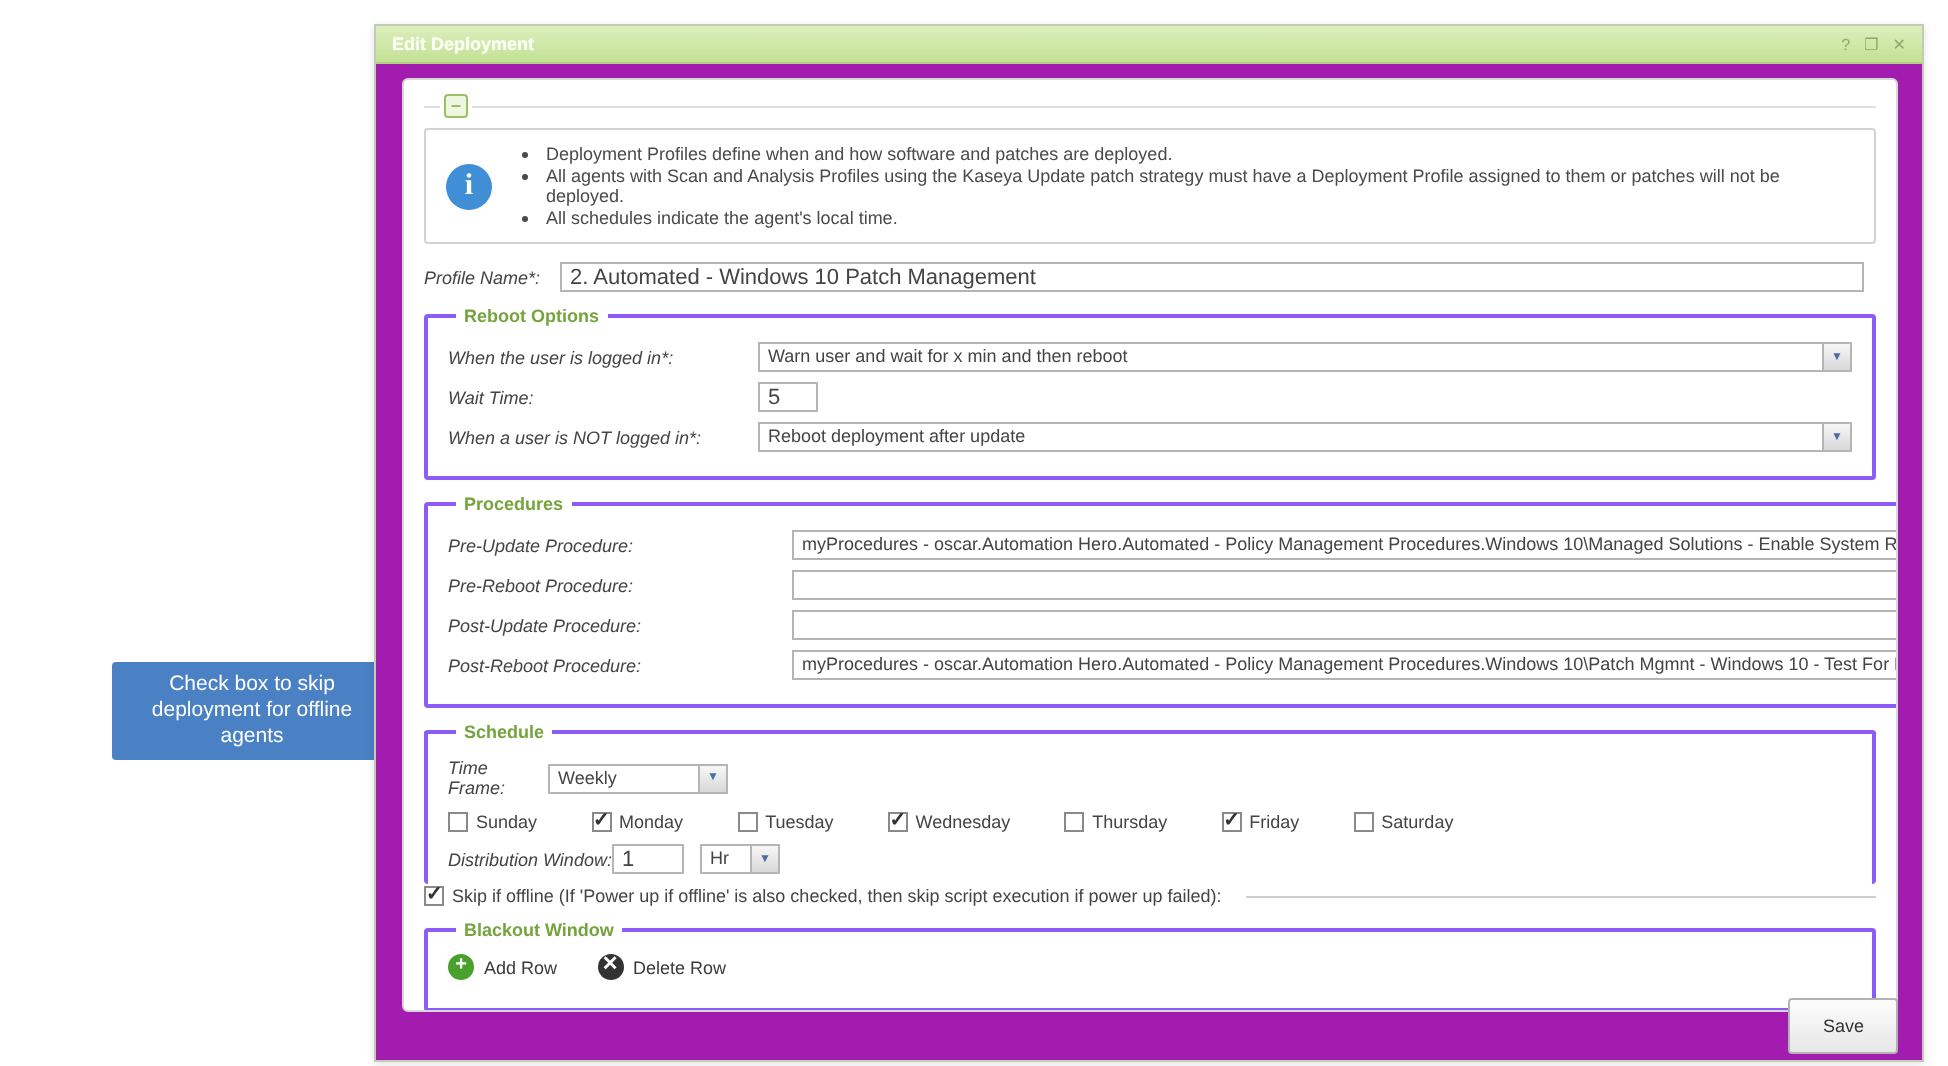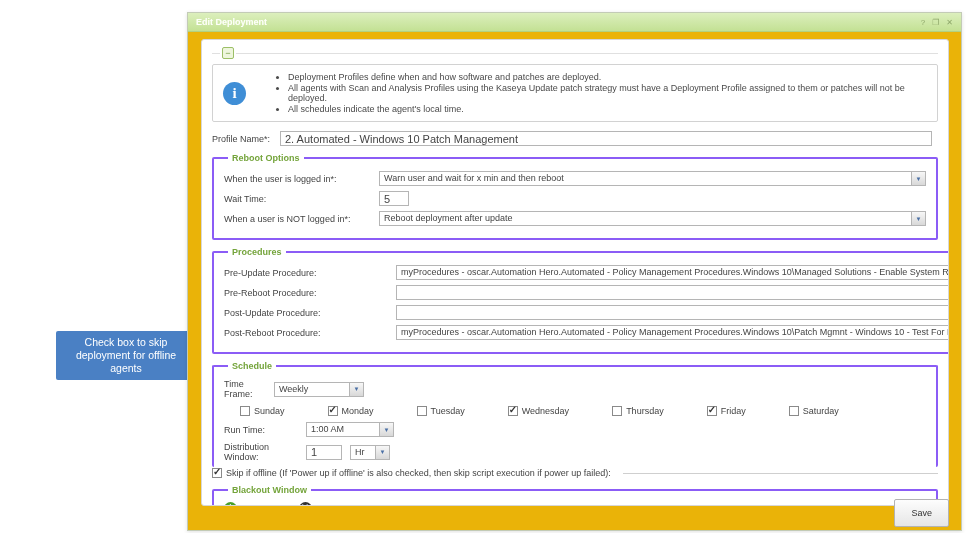--- a/index.html
+++ b/index.html
@@ -1,21 +1,21 @@
 <!DOCTYPE html>
 <html><head>
 <meta charset="utf-8">
 <style>
   * { margin:0; padding:0; box-sizing:border-box; }
   body { background:#ffffff; font-family:"Liberation Sans", sans-serif; }
   .page { position:relative; width:974px; height:533px; background:#fff; overflow:hidden; font-size:9px; color:#444; }
 
   
   .dialog { position:absolute; left:187px; top:12px; width:775px; height:519px;
-            background:#eab308; border:1px solid #c3cbb6; box-shadow:0 1px 4px rgba(0,0,0,.12); }
+            background:#a21caf; border:1px solid #c3cbb6; box-shadow:0 1px 4px rgba(0,0,0,.12); }
   .titlebar { height:19px; display:flex; align-items:center; justify-content:space-between;
               padding:0 8px; background:linear-gradient(#dcefbd,#c3e194); border-bottom:1px solid #b2d181; }
   .titlebar .title { color:#fdfff8; font-weight:bold; font-size:9px; text-shadow:0 0 1px rgba(255,255,255,.4); }
   .win-controls { display:flex; gap:7px; color:#8fa86b; font-size:8px; }
   .win-controls span { cursor:pointer; }
 
   .body { position:relative; height:calc(100% - 19px); padding:7px 12px 24px 13px; }
   .content { height:100%; border:1px solid #d7d7d7; border-radius:3px; padding:3px 10px 6px; overflow:hidden; background:#fff; }
 
   
@@ -23,25 +23,25 @@
   .collapse-row .pre { width:8px; border-top:1px solid #e0e0e0; }
   .collapse-btn { width:12px; height:12px; margin:0 2px; border:1px solid #9cbf67; background:#eef6dd;
                   color:#6f9c3c; font-size:9px; line-height:10px; text-align:center; cursor:pointer; border-radius:2px; }
   .collapse-row .post { flex:1; border-top:1px solid #e0e0e0; }
 
   
   .infobox { display:flex; align-items:center; border:1px solid #d2d2d2; border-radius:2px; padding:6px 10px; margin-bottom:9px; }
   .info-icon { width:23px; height:23px; border-radius:50%; background:#3f8ed6; color:#fff; font-weight:bold;
                font-size:15px; line-height:23px; text-align:center; font-family:"Liberation Serif", serif; margin-right:12px; flex:none; }
   .infobox ul { list-style:disc; margin-left:14px; color:#4a4a4a; }
-  .infobox li { margin:1px 16px; }
+  .infobox li { margin:1px 1px; }
 
   
   .row { display:flex; align-items:center; margin:5px 0; }
-  .row label { flex:none; }
+  .row label { flex:none;font-style:italic; }
   .text-input { height:15px; border:1px solid #b5b5b5; font-size:11px; color:#444; padding:0 4px;
                 font-family:"Liberation Sans", sans-serif; background:#fff; }
   .grow { flex:1; }
 
   fieldset { border:2px solid #8b5cf6; border-radius:2px; padding:3px 10px 7px; margin:7px 0 6px; }
   legend { color:#74a43b; font-weight:bold; padding:0 4px; margin-left:4px; font-size:9px; }
 
   
   .combo { display:flex; align-items:stretch; height:15px; border:1px solid #b5b5b5; background:#fff; cursor:pointer; }
   .combo .val { flex:1; padding:0 4px; line-height:13px; white-space:nowrap; overflow:hidden; color:#444; }
@@ -51,21 +51,21 @@
   .lbl-reboot { width:155px; }
   .lbl-proc { width:172px; }
   .lbl-sched-tf { width:50px; }
   .lbl-sched { width:82px; }
 
   
   .cb { position:relative; flex:none; width:10px; height:10px; border:1px solid #8a8a8a; background:#fff;
         display:inline-block; margin-right:4px; cursor:pointer; }
   .cb.on::after { content:"✓"; position:absolute; left:0px; top:-3px; font-size:10px; font-weight:bold; color:#333; }
   .days { display:flex; align-items:center; margin:7px 0 6px; }
-  .day { display:flex; align-items:center; margin-right:27px;margin-left:16px; }
+  .day { display:flex; align-items:center; margin-right:27px; }
 
   .unit-combo { width:40px; margin-left:8px; }
 
   
   .skip-row { display:flex; align-items:center; margin:1px 0 2px; }
   .skip-row .line { flex:1; border-top:1px solid #cfcfcf; margin-left:12px; }
 
   
   .toolbar { display:flex; align-items:center; margin:4px 0 7px; }
   .tbtn { display:flex; align-items:center; margin-right:20px; cursor:pointer; color:#3a3a3a; }
@@ -213,27 +213,20 @@
               <span>Thursday</span>
               </span>
             <span class="day">
               <span class="cb on"></span>
               <span>Friday</span>
               </span>
             <span class="day">
               <span class="cb"></span>
               <span>Saturday</span>
               </span>
-          </div>
-          <div class="row">
-            <label class="lbl-sched">Run Time:</label>
-            <div class="combo" style="width:88px">
-              <span class="val">1:00 AM</span>
-              <span class="arrow">▼</span>
-            </div>
           </div>
           <div class="row" style="margin-bottom:3px">
             <label class="lbl-sched">Distribution Window:</label>
             <input class="text-input" style="width: 36px;" value="1">
             <div class="combo unit-combo">
               <span class="val">Hr</span>
               <span class="arrow">▼</span>
             </div>
           </div>
         </fieldset>

